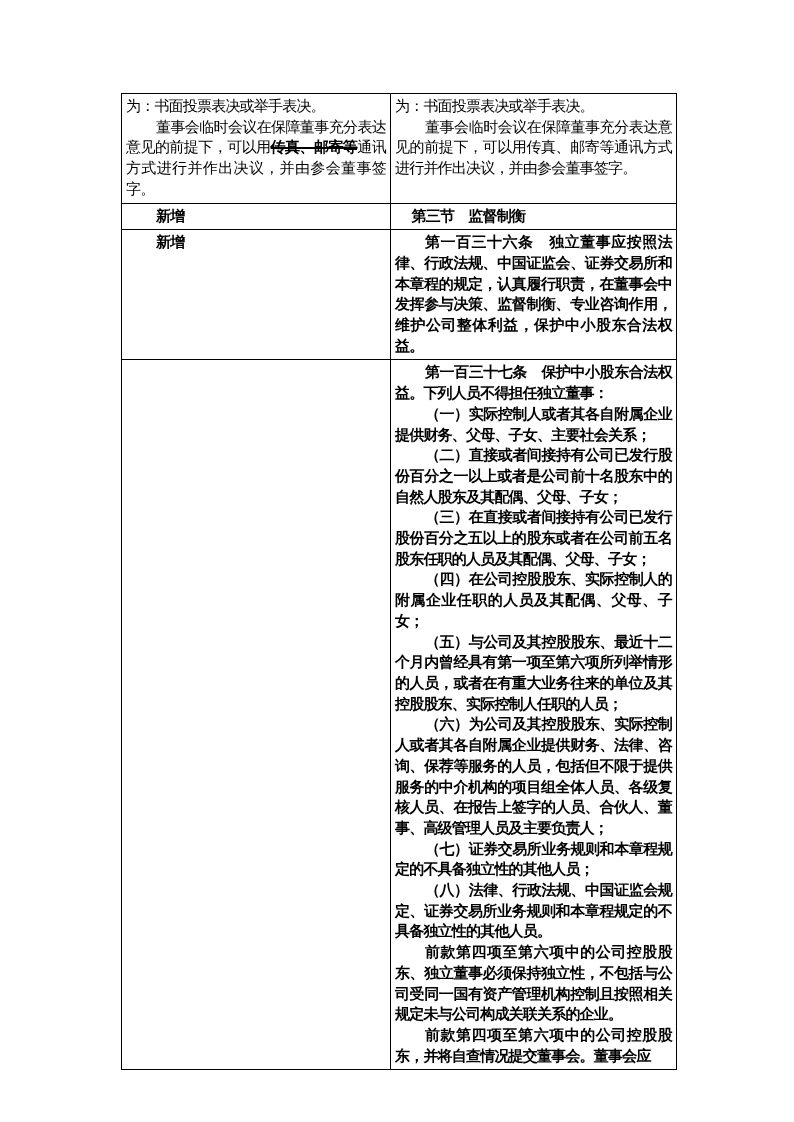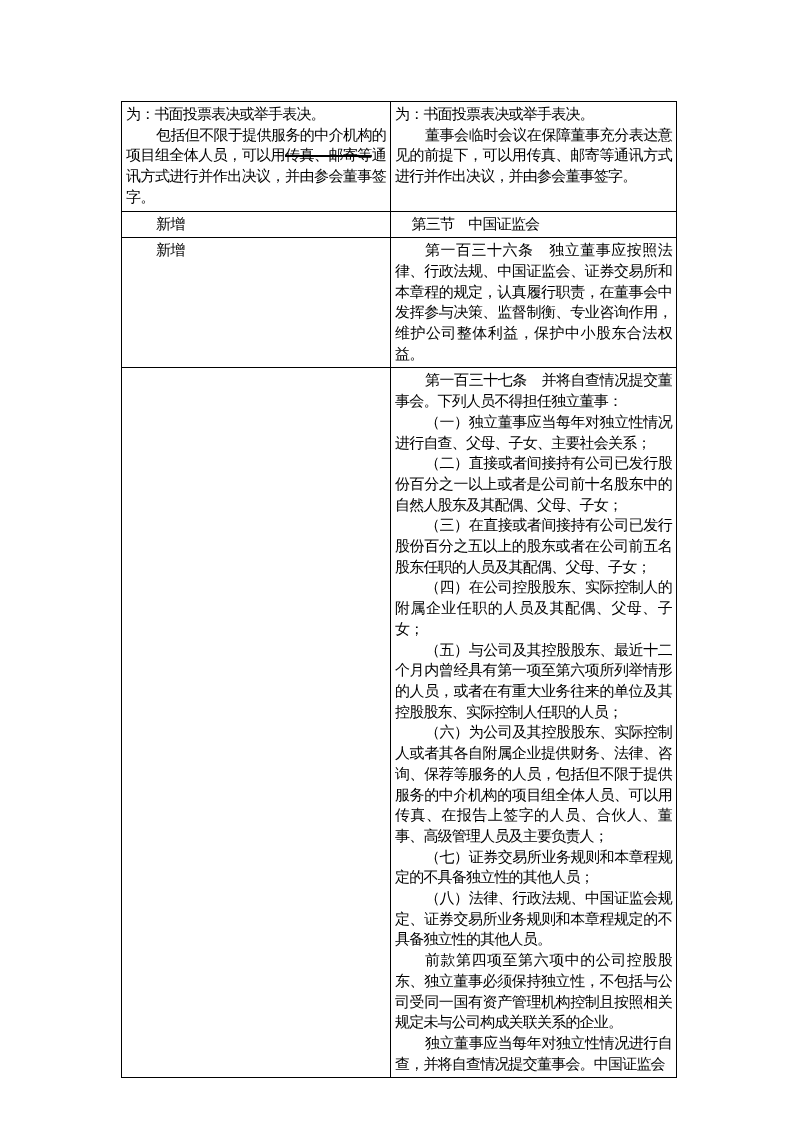--- a/index.html
+++ b/index.html
@@ -13,85 +13,84 @@
     color: var(--text-color, #000000);
     overflow: hidden;
   }
   table.doc-table {
     position: absolute;
     left: 121px;
     top: 93px;
     width: 555px;
     border-collapse: collapse;
     table-layout: fixed;
-    margin-top: 8px;
   }
   td.cell {
     border: 1px solid var(--border-color, #000000);
     vertical-align: top;
     padding: 2px 4px 3px 4px;
     font-size: 15px;
     line-height: 20.7px;
     letter-spacing: -0.8px;
   }
   td.col-left  { width: 269px; }
   td.col-right { width: 286px; }
   p.para {
     text-align: justify;
     text-justify: inter-ideograph;
     word-break: break-all;
   }
   p.indent1 { text-indent: 1.1em; }
   p.indent2 { text-indent: 2em; }
-  span.seg-bold { font-weight: 400; }
+  span.seg-bold { font-weight: 700; }
   span.seg-strike { text-decoration: line-through; text-decoration-thickness: 1.5px; }
 </style>
 </head>
 <body>
 
 <div class="page" style="--page-bg: #ffffff; --text-color: #000000; --border-color: #000000;">
   <table class="doc-table">
     <tbody id="table-body">
         <tr>
           <td class="cell col-left">
             <p class="para"><span>为：书面投票表决或举手表决。</span></p>
-            <p class="para indent2"><span>包括但不限于提供服务的中介机构的项目组全体人员，可以用</span><span class="seg-bold seg-strike">传真、邮寄等</span><span>通讯方式进行并作出决议，并由参会董事签字。</span></p>
+            <p class="para indent2"><span>董事会临时会议在保障董事充分表达意见的前提下，可以用</span><span class="seg-bold seg-strike">传真、邮寄等</span><span>通讯方式进行并作出决议，并由参会董事签字。</span></p>
           </td>
           <td class="cell col-right">
             <p class="para"><span>为：书面投票表决或举手表决。</span></p>
             <p class="para indent2"><span>董事会临时会议在保障董事充分表达意见的前提下，可以用传真、邮寄等通讯方式进行并作出决议，并由参会董事签字。</span></p>
           </td>
         </tr>
         <tr>
           <td class="cell col-left">
             <p class="para indent2"><span class="seg-bold">新增</span></p>
           </td>
           <td class="cell col-right">
-            <p class="para indent1"><span class="seg-bold">第三节　中国证监会</span></p>
+            <p class="para indent1"><span class="seg-bold">第三节　监督制衡</span></p>
           </td>
         </tr>
         <tr>
           <td class="cell col-left">
             <p class="para indent2"><span class="seg-bold">新增</span></p>
           </td>
           <td class="cell col-right">
             <p class="para indent2"><span class="seg-bold">第一百三十六条　独立董事应按照法律、行政法规、中国证监会、证券交易所和本章程的规定，认真履行职责，在董事会中发挥参与决策、监督制衡、专业咨询作用，维护公司整体利益，保护中小股东合法权益。</span></p>
           </td>
         </tr>
         <tr>
           <td class="cell col-left"></td>
           <td class="cell col-right">
-            <p class="para indent2"><span class="seg-bold">第一百三十七条　并将自查情况提交董事会。下列人员不得担任独立董事：</span></p>
-            <p class="para indent2"><span class="seg-bold">（一）独立董事应当每年对独立性情况进行自查、父母、子女、主要社会关系；</span></p>
+            <p class="para indent2"><span class="seg-bold">第一百三十七条　保护中小股东合法权益。下列人员不得担任独立董事：</span></p>
+            <p class="para indent2"><span class="seg-bold">（一）实际控制人或者其各自附属企业提供财务、父母、子女、主要社会关系；</span></p>
             <p class="para indent2"><span class="seg-bold">（二）直接或者间接持有公司已发行股份百分之一以上或者是公司前十名股东中的自然人股东及其配偶、父母、子女；</span></p>
             <p class="para indent2"><span class="seg-bold">（三）在直接或者间接持有公司已发行股份百分之五以上的股东或者在公司前五名股东任职的人员及其配偶、父母、子女；</span></p>
             <p class="para indent2"><span class="seg-bold">（四）在公司控股股东、实际控制人的附属企业任职的人员及其配偶、父母、子女；</span></p>
             <p class="para indent2"><span class="seg-bold">（五）与公司及其控股股东、最近十二个月内曾经具有第一项至第六项所列举情形的人员，或者在有重大业务往来的单位及其控股股东、实际控制人任职的人员；</span></p>
-            <p class="para indent2"><span class="seg-bold">（六）为公司及其控股股东、实际控制人或者其各自附属企业提供财务、法律、咨询、保荐等服务的人员，包括但不限于提供服务的中介机构的项目组全体人员、可以用传真、在报告上签字的人员、合伙人、董事、高级管理人员及主要负责人；</span></p>
+            <p class="para indent2"><span class="seg-bold">（六）为公司及其控股股东、实际控制人或者其各自附属企业提供财务、法律、咨询、保荐等服务的人员，包括但不限于提供服务的中介机构的项目组全体人员、各级复核人员、在报告上签字的人员、合伙人、董事、高级管理人员及主要负责人；</span></p>
             <p class="para indent2"><span class="seg-bold">（七）证券交易所业务规则和本章程规定的不具备独立性的其他人员；</span></p>
             <p class="para indent2"><span class="seg-bold">（八）法律、行政法规、中国证监会规定、证券交易所业务规则和本章程规定的不具备独立性的其他人员。</span></p>
             <p class="para indent2"><span class="seg-bold">前款第四项至第六项中的公司控股股东、独立董事必须保持独立性，不包括与公司受同一国有资产管理机构控制且按照相关规定未与公司构成关联关系的企业。</span></p>
-            <p class="para indent2"><span class="seg-bold">独立董事应当每年对独立性情况进行自查，并将自查情况提交董事会。中国证监会</span></p>
+            <p class="para indent2"><span class="seg-bold">前款第四项至第六项中的公司控股股东，并将自查情况提交董事会。董事会应</span></p>
           </td>
         </tr>
       </tbody>
   </table>
 </div>
 
 </body></html>

